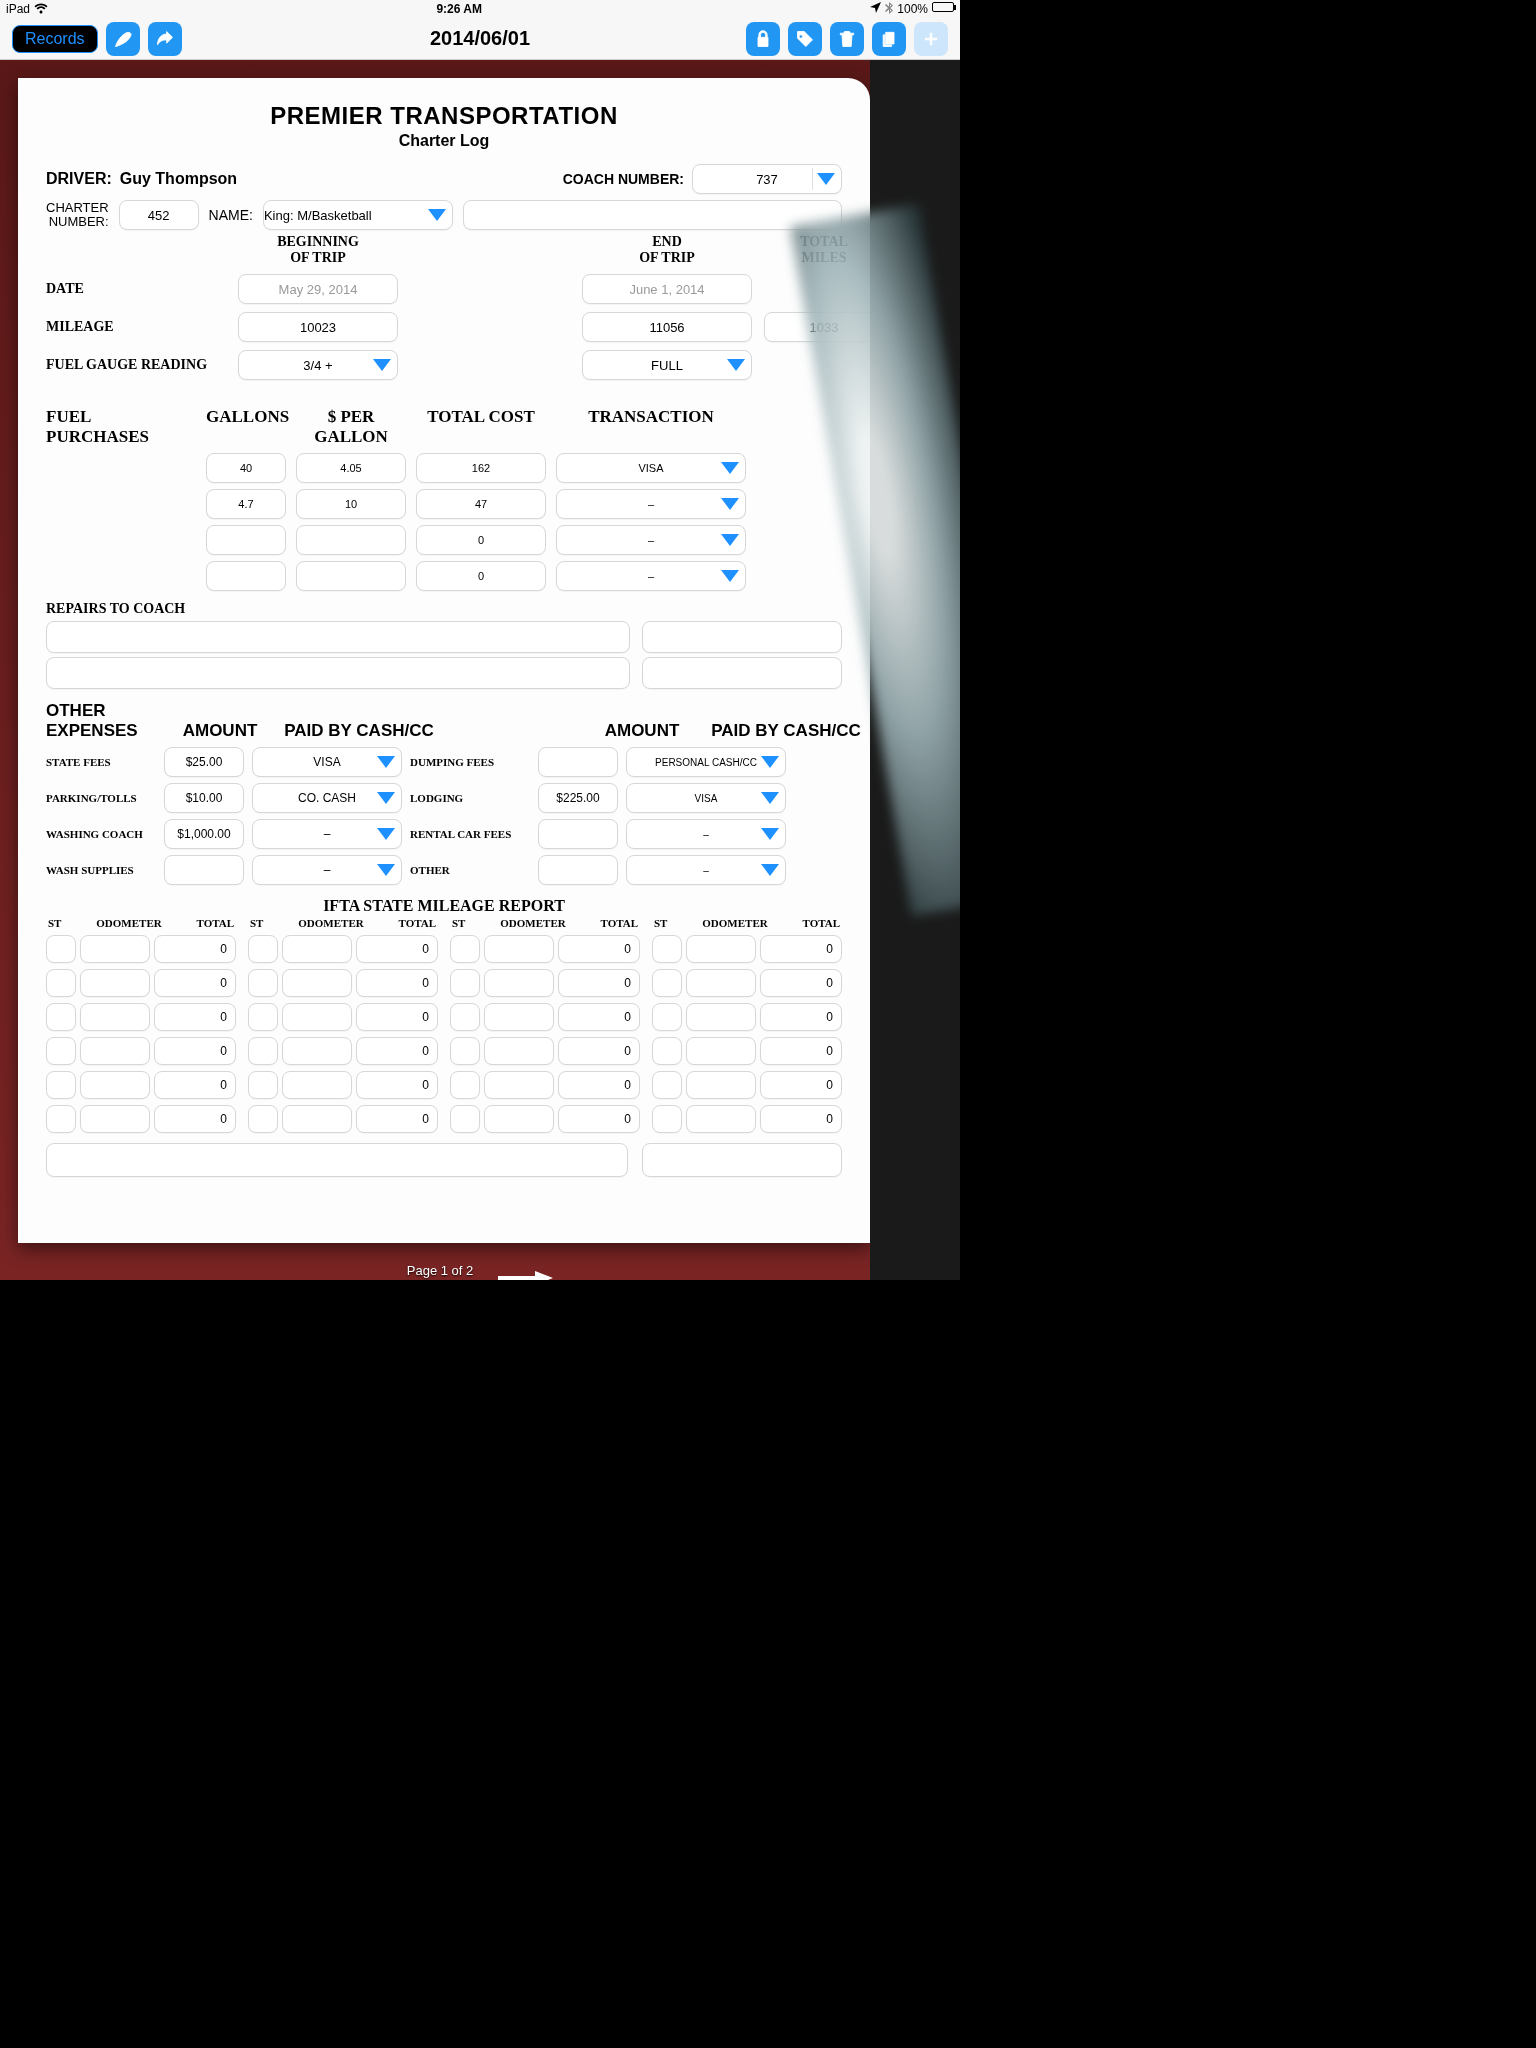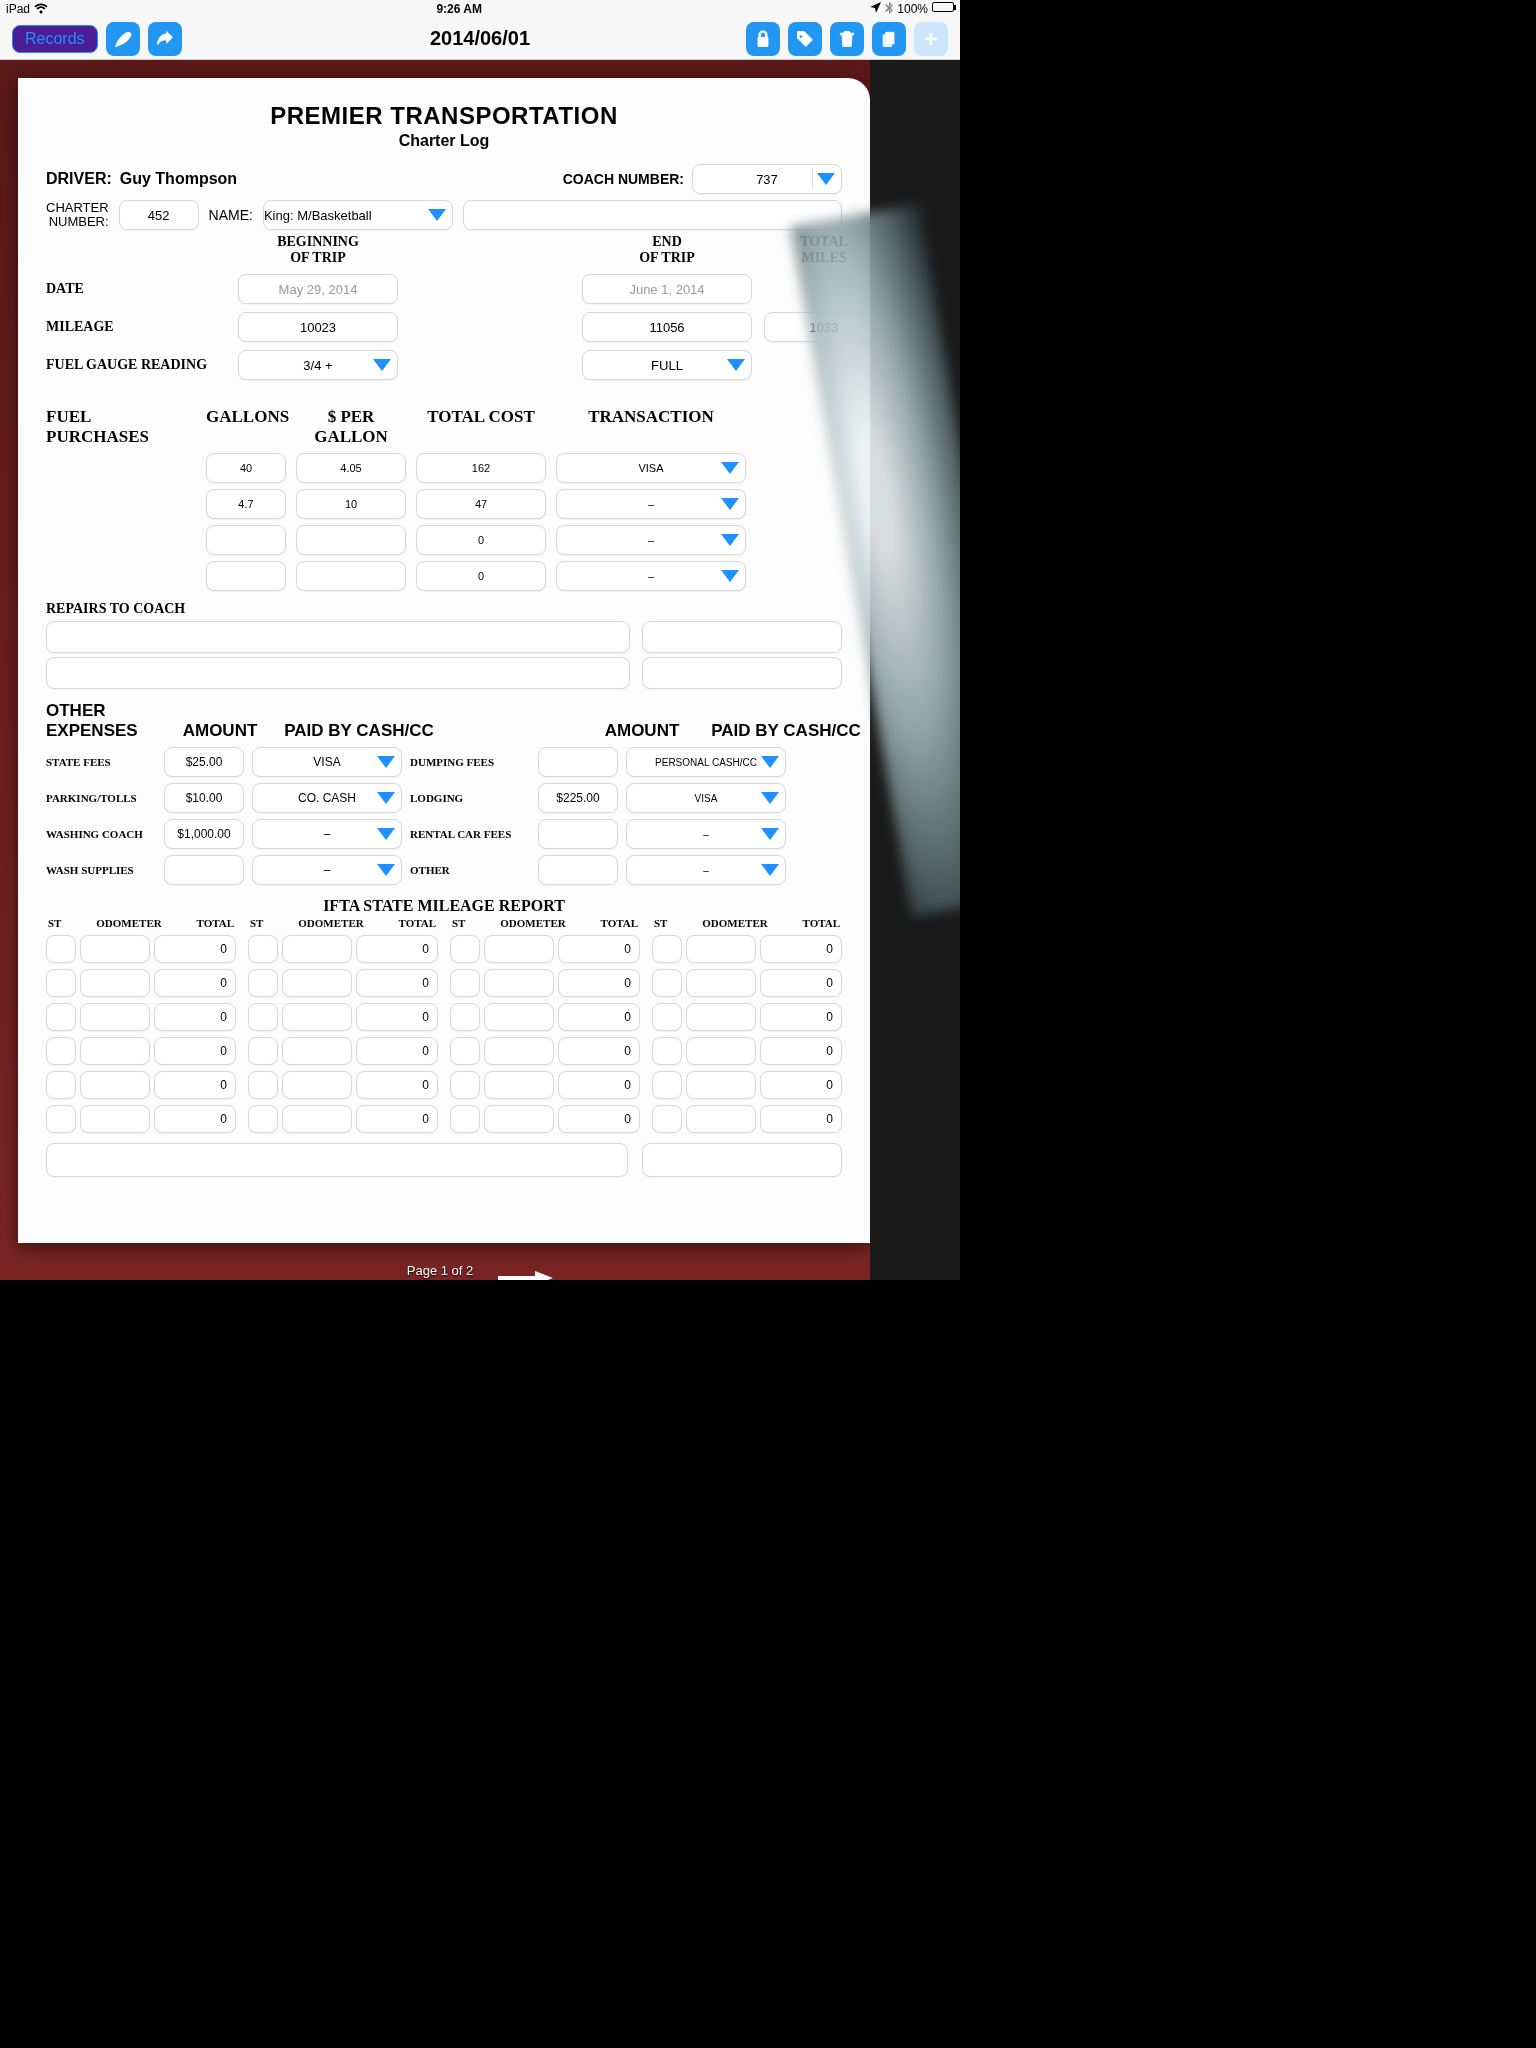--- a/index.html
+++ b/index.html
@@ -5,21 +5,21 @@
   * { box-sizing: border-box; margin: 0; padding: 0; }
   body { font-family: -apple-system, Helvetica, Arial, sans-serif; background:#000; width:960px; height:1280px; overflow:hidden; }
   .status-bar { height:18px; background:#f7f7f7; display:flex; align-items:center; justify-content:space-between; padding:0 6px; font-size:12px; font-weight:500; }
   .status-left, .status-right { display:flex; gap:4px; }
   .wifi { font-size:13px;}
   .batt { width:22px; height:10px; border:1px solid #000; border-radius:2px; position:relative;}
   .batt::after { content:''; position:absolute; right:-3px; top:2px; width:2px; height:5px; background:#000;}
   .batt-fill { background:#000; width:100%; height:100%; }
   .toolbar { height:42px; background:#f7f7f7; border-bottom:1px solid #ccc; display:flex; align-items:center; padding:0 12px; gap:8px; position:relative;}
   .tb-title { position:absolute; left:0; right:0; text-align:center; font-size:20px; font-weight:700; pointer-events:none; color:#000;}
-  .btn-records { border:1.5px solid #1e90ff; color:#1e90ff; background:#4c1d95; border-radius:8px; padding:4px 12px; font-size:16px; font-weight:500;}
+  .btn-records { border:1.5px solid #1e90ff; color:#1e90ff; background:#000000; border-radius:8px; padding:4px 12px; font-size:16px; font-weight:500;}
   .tb-icon { width:34px; height:34px; background:#2196f3; border-radius:8px; display:flex; align-items:center; justify-content:center; }
   .tb-icon svg { width:20px; height:20px; fill:#fff; stroke:#fff;}
   .tb-right { margin-left:auto; display:flex; gap:8px;}
   .tb-icon.dim { background:#cde6fb;}
   .stage { background:linear-gradient(#5a1818,#7a2424); height:1220px; position:relative; display:flex;}
   .paper-wrap { width:870px; margin-left:0; padding:18px 0 0 18px;}
   .paper { background:#fdfdfd; width:852px; height:1165px; border-top-right-radius:22px; box-shadow:0 6px 18px rgba(0,0,0,.5); padding:24px 28px 8px 28px; position:relative; }
   .edge { position:absolute; right:0; top:0; width:90px; height:1280px; background:#1a1a1a;}
   .edge::before { content:''; position:absolute; left:-20px; top:150px; width:130px; height:700px; background:radial-gradient(ellipse at 30% 40%, #eef2f2 10%, #9fb4b8 40%, #2a3a3d 80%); transform:rotate(-10deg); filter:blur(6px); opacity:.9;}
   h1 { text-align:center; font-size:24px; font-weight:800; letter-spacing:.5px;}

